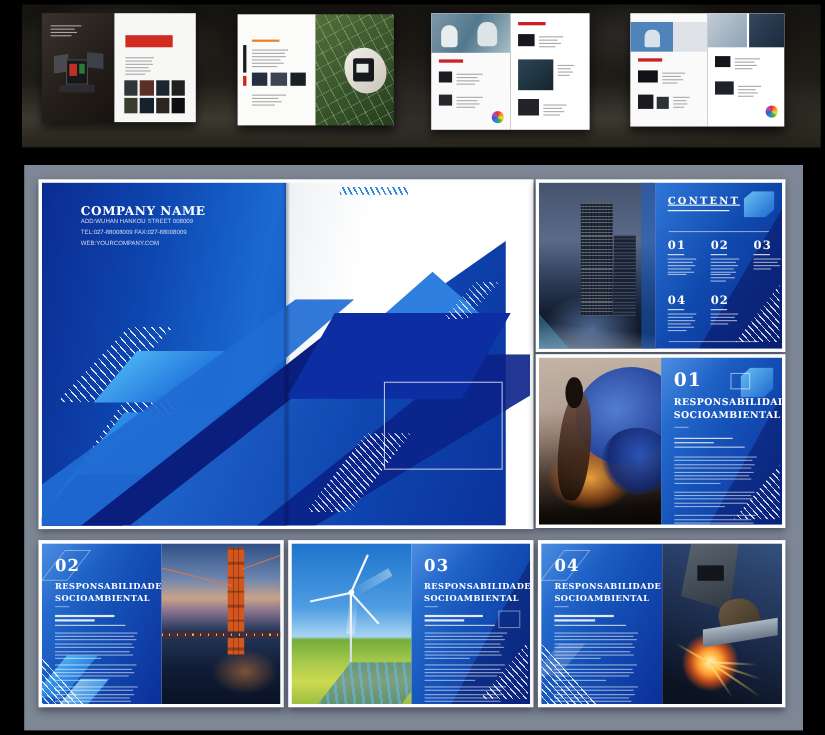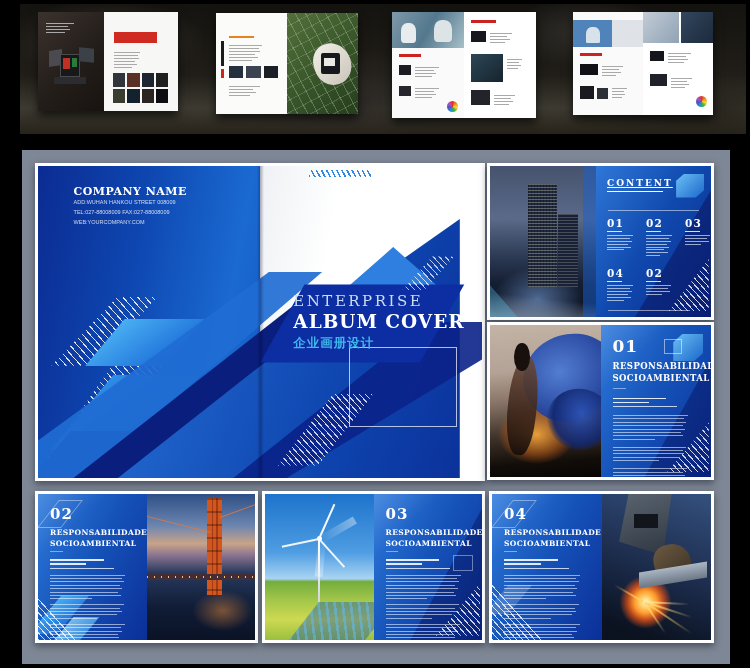--- a/index.html
+++ b/index.html
@@ -271,25 +271,20 @@
         <div class="abs" style="left:70%;top:58%;width:24%;height:25%;border:1px solid rgba(255,255,255,.7);z-index:7;"></div>
         <div class="abs" style="left:49.4%;top:0;width:1.6%;height:100%;background:linear-gradient(90deg,rgba(0,0,40,0),rgba(0,0,40,.28),rgba(0,0,40,0));z-index:5;"></div>
 
         <div class="company">
           <div class="cname">COMPANY NAME</div>
           <div class="cline">ADD:WUHAN HANKOU STREET 008009</div>
           <div class="cline">TEL:027-88008009 FAX:027-88008009</div>
           <div class="cline">WEB:YOURCOMPANY.COM</div>
         </div>
 
-        <div class="cover-title">
-          <div class="ct1">ENTERPRISE</div>
-          <div class="ct2">ALBUM COVER</div>
-          <div class="ct3">企业画册设计</div>
-        </div>
       </div>
     </div>
 
     <div class="card" style="left:465px;top:13px;width:221px;height:151px;">
       <div class="inner">
 
         <div class="photo" style="left:0;width:48%;background:
             radial-gradient(60% 30% at 45% 88%, rgba(130,170,230,.55), rgba(0,0,0,0) 70%),
             radial-gradient(8% 6% at 58% 62%, rgba(255,215,150,.9), rgba(0,0,0,0) 60%),
             linear-gradient(180deg,#46536e 0%,#5a6a88 35%,#2c3a54 60%,#141e32 78%,#0a1222 100%);">

